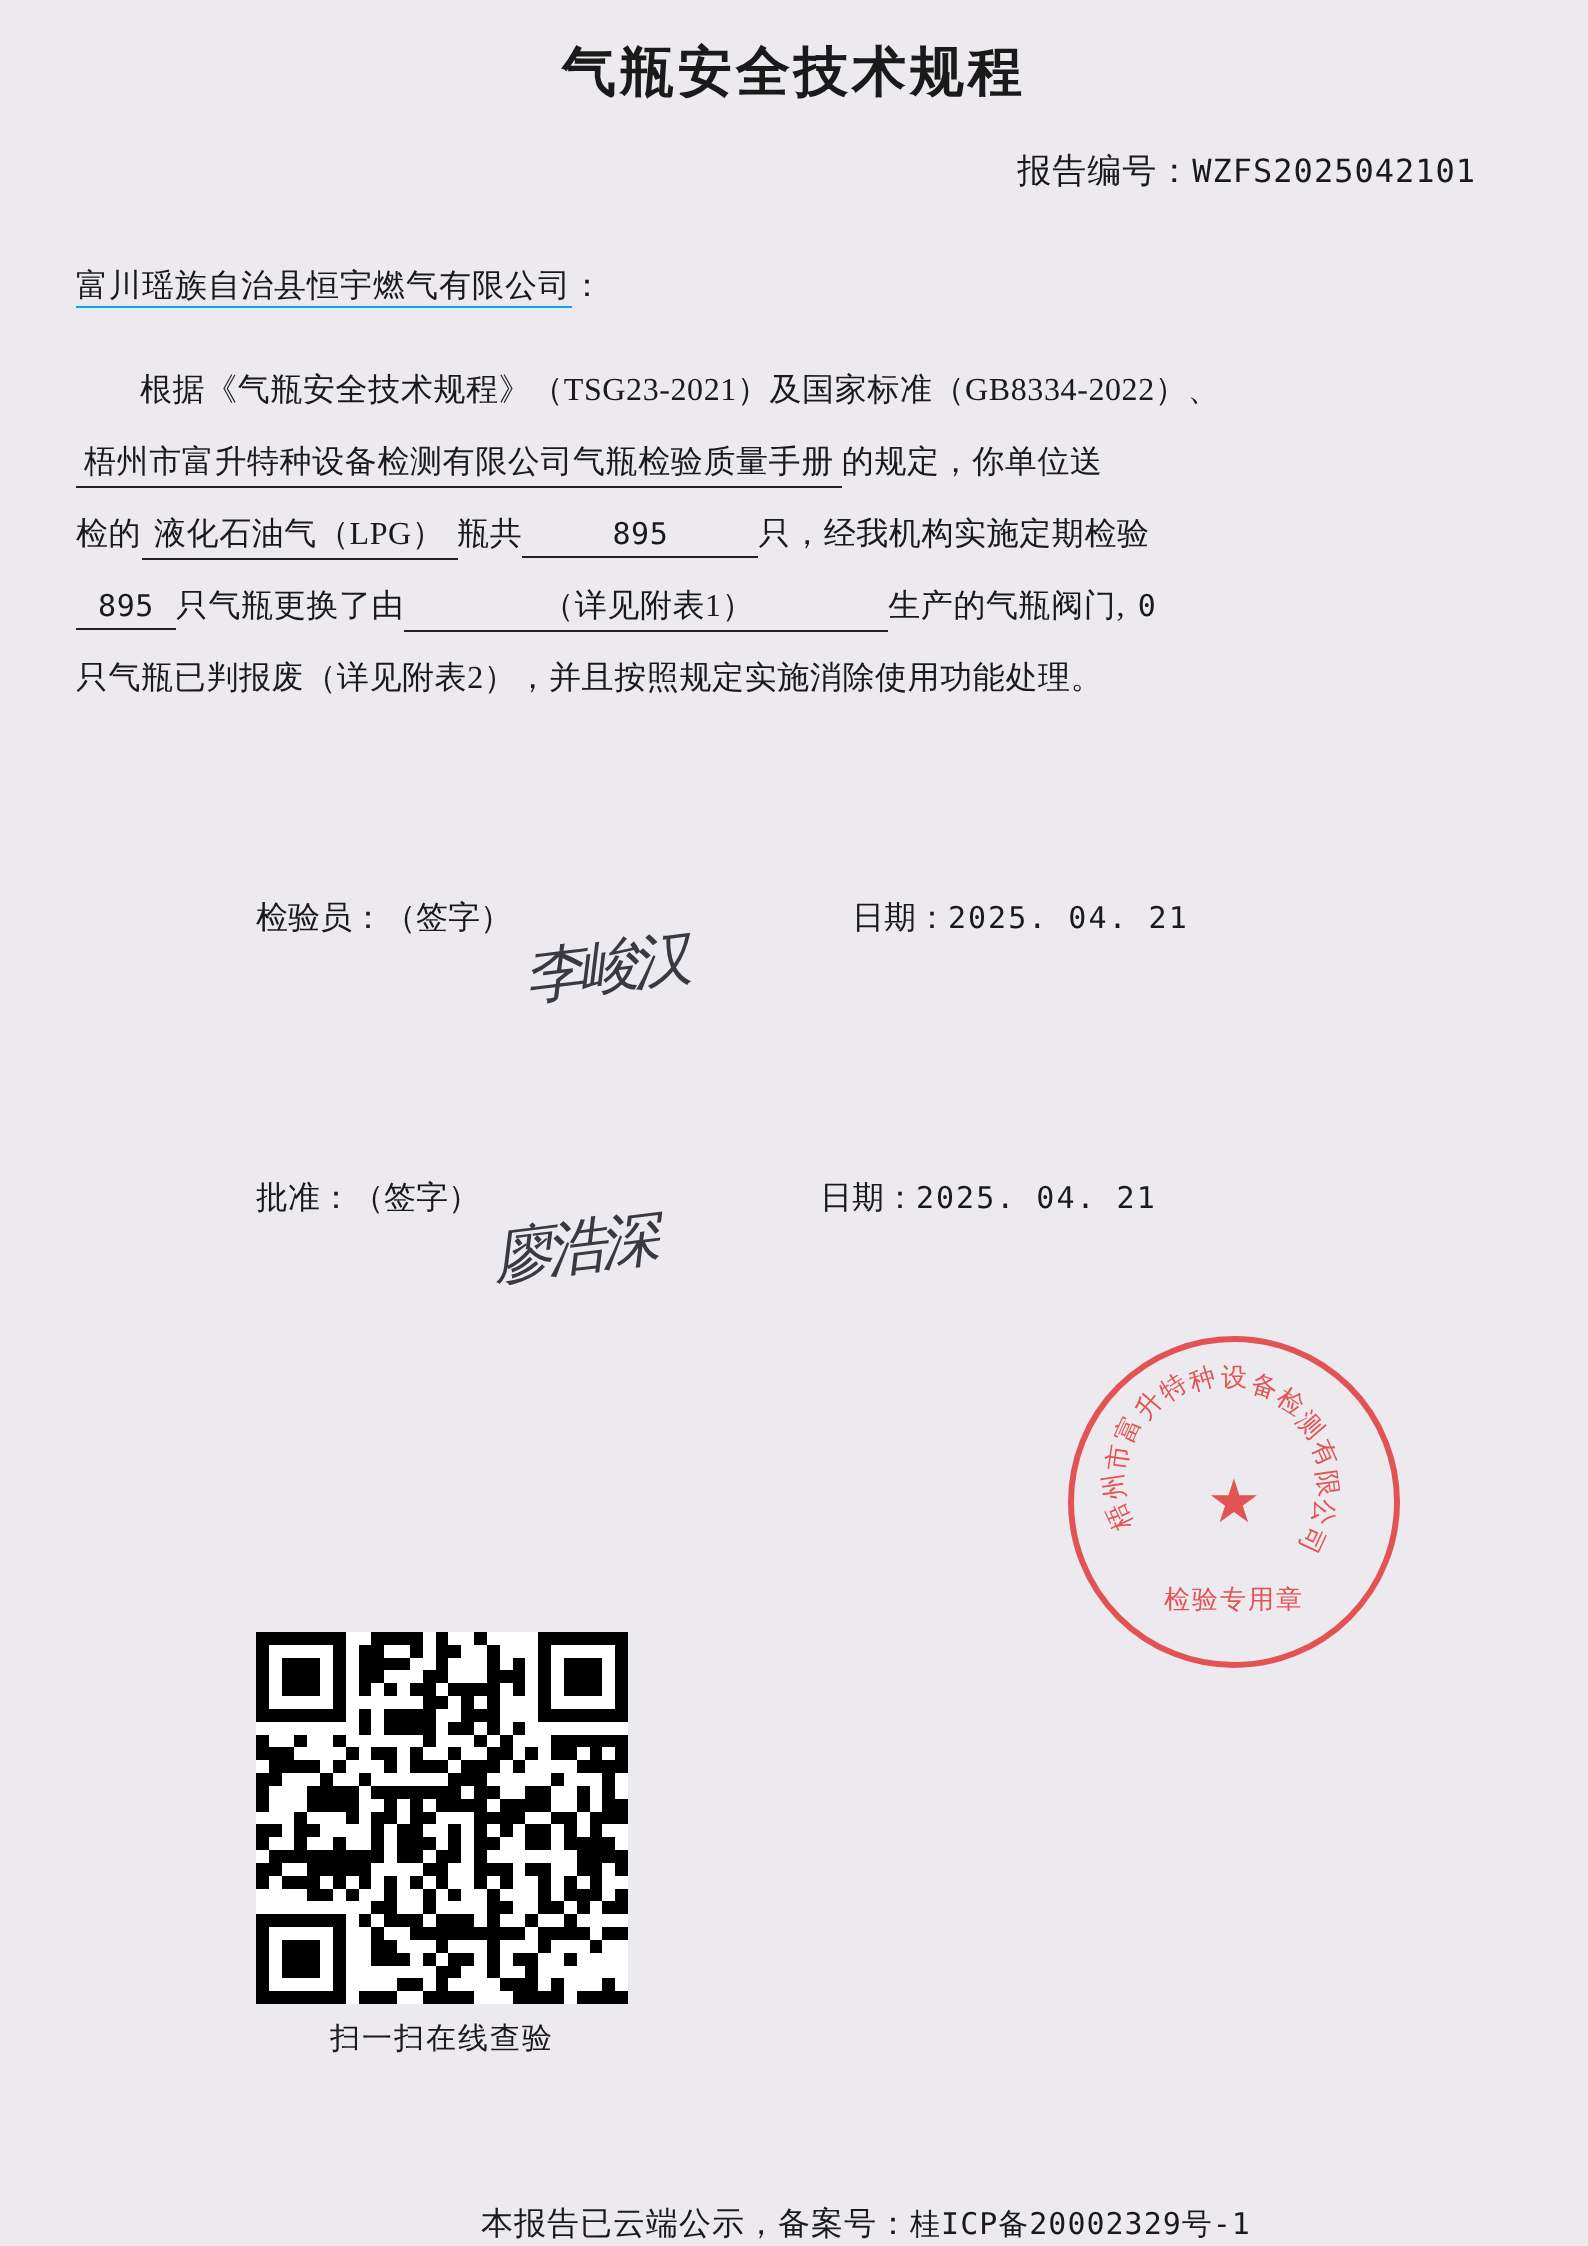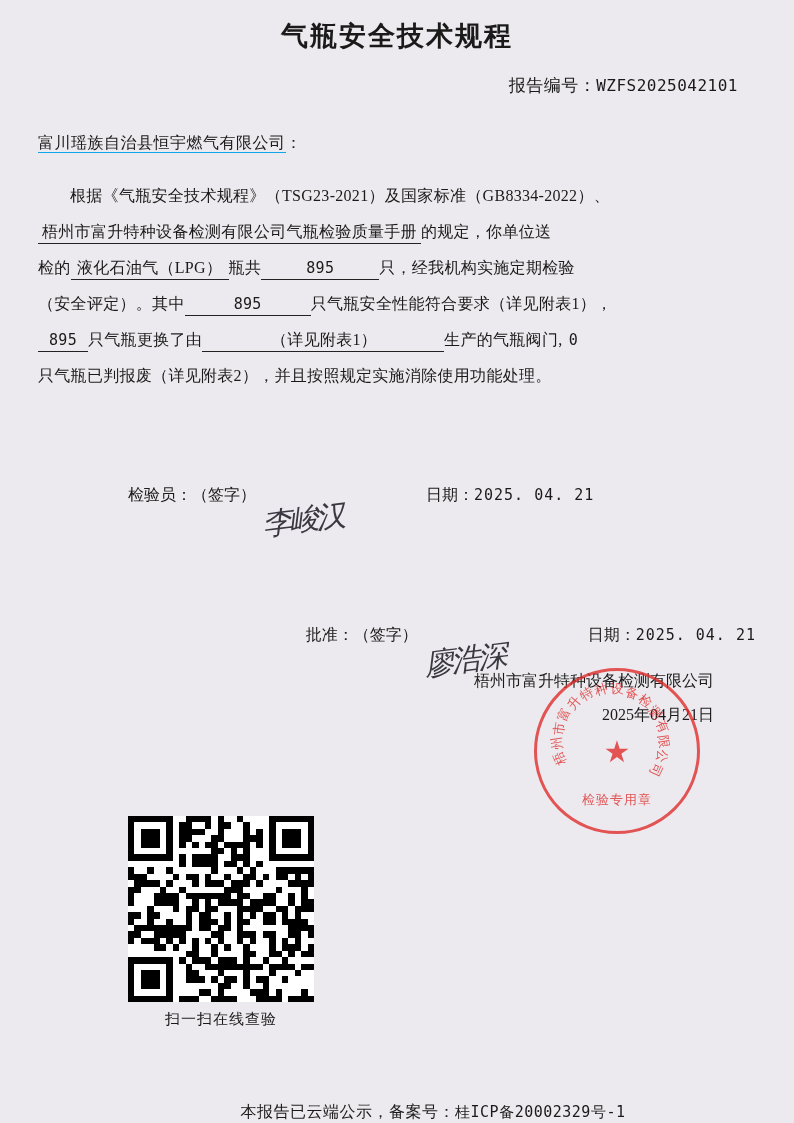--- a/index.html
+++ b/index.html
@@ -103,21 +103,21 @@
     left: 6px;
     top: -6px;
     font-family: "DejaVu Serif", serif;
     font-style: italic;
     font-size: 30px;
     color: #2b2b33;
     transform: rotate(-7deg);
     letter-spacing: -3px;
     opacity: 0.92;
   }
-  .sign-row.approve { margin-top: 88px; justify-content: flex-end; }
+  .sign-row.approve { margin-top: 88px; }
 
   .org-block {
     margin-top: 18px;
     text-align: right;
     padding-right: 42px;
     font-size: 16px;
     line-height: 34px;
     position: relative;
   }
   .stamp {
@@ -216,23 +216,20 @@
     <div class="line">
       <span class="indent"></span><span>根据《气瓶安全技术规程》（TSG23-2021）及国家标准（GB8334-2022）、</span>
     </div>
     <div class="line">
       <span class="fill w-manual cn">梧州市富升特种设备检测有限公司气瓶检验质量手册</span><span>的规定，你单位送</span>
     </div>
     <div class="line">
       <span>检的</span><span class="fill w-gas cn">液化石油气（LPG）</span><span>瓶共</span><span class="fill w-count">895</span><span>只，经我机构实施定期检验</span>
     </div>
     <div class="line">
-      <span>（安全评定）。其中</span><span class="fill w-count2">895</span><span>只气瓶安全性能符合要求（详见附表1），</span>
-    </div>
-    <div class="line">
       <span class="fill w-count3">895</span><span>只气瓶更换了由</span><span class="fill w-valve cn">（详见附表1）</span><span>生产的气瓶阀门,</span><span class="fill w-count3" style="min-width:14px;border-bottom:none;">0</span>
     </div>
     <div class="line">
       <span>只气瓶已判报废（详见附表2），并且按照规定实施消除使用功能处理。</span>
     </div>
   </div>
 
   <div class="sign-block">
     <div class="sign-row">
       <span class="label">检验员：（签字）</span>
@@ -248,24 +245,20 @@
       <span class="label">批准：（签字）</span>
       <span class="sign-space">
         <span class="handwriting">廖浩深</span>
       </span>
       <span class="sign-date">
         <span>日期：</span><span class="dv">2025. 04. 21</span>
       </span>
     </div>
   </div>
 
-  <div class="org-block">
-    <div>梧州市富升特种设备检测有限公司</div>
-    <div>2025年04月21日</div>
-  </div>
 
   <div class="stamp">
     <div class="arc" id="stamp-arc">
         <span style="left: 23.8089px; top: 106.202px; transform: translate(-50%, -50%) rotate(-115deg); position: absolute;">梧</span>
         <span style="left: 18.6925px; top: 89.2406px; transform: translate(-50%, -50%) rotate(-98.5714deg); position: absolute;">州</span>
         <span style="left: 18.5821px; top: 71.5244px; transform: translate(-50%, -50%) rotate(-82.1429deg); position: absolute;">市</span>
         <span style="left: 23.4866px; top: 54.5002px; transform: translate(-50%, -50%) rotate(-65.7143deg); position: absolute;">富</span>
         <span style="left: 33.0058px; top: 39.5582px; transform: translate(-50%, -50%) rotate(-49.2857deg); position: absolute;">升</span>
         <span style="left: 46.3621px; top: 27.9184px; transform: translate(-50%, -50%) rotate(-32.8571deg); position: absolute;">特</span>
         <span style="left: 62.4652px; top: 20.5313px; transform: translate(-50%, -50%) rotate(-16.4286deg); position: absolute;">种</span>

